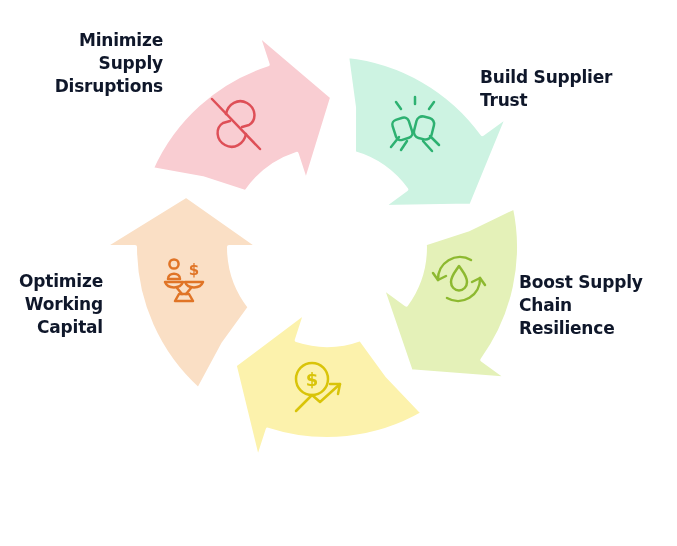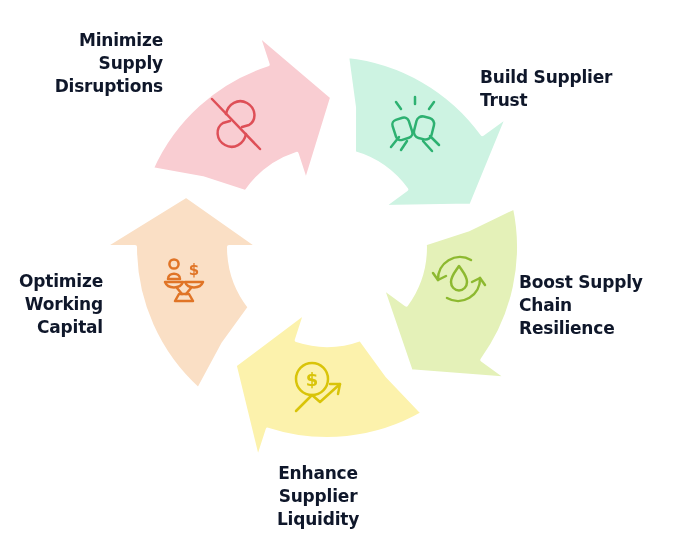--- a/index.html
+++ b/index.html
@@ -70,19 +70,16 @@
   </svg>
 
   <div class="label lbl-minimize">Minimize
 Supply
 Disruptions</div>
   <div class="label lbl-build">Build Supplier
 Trust</div>
   <div class="label lbl-boost">Boost Supply
 Chain
 Resilience</div>
-  <div class="label lbl-enhance">Enhance
-Supplier
-Liquidity</div>
   <div class="label lbl-optimize">Optimize
 Working
 Capital</div>
 </div>
 
 </body></html>

